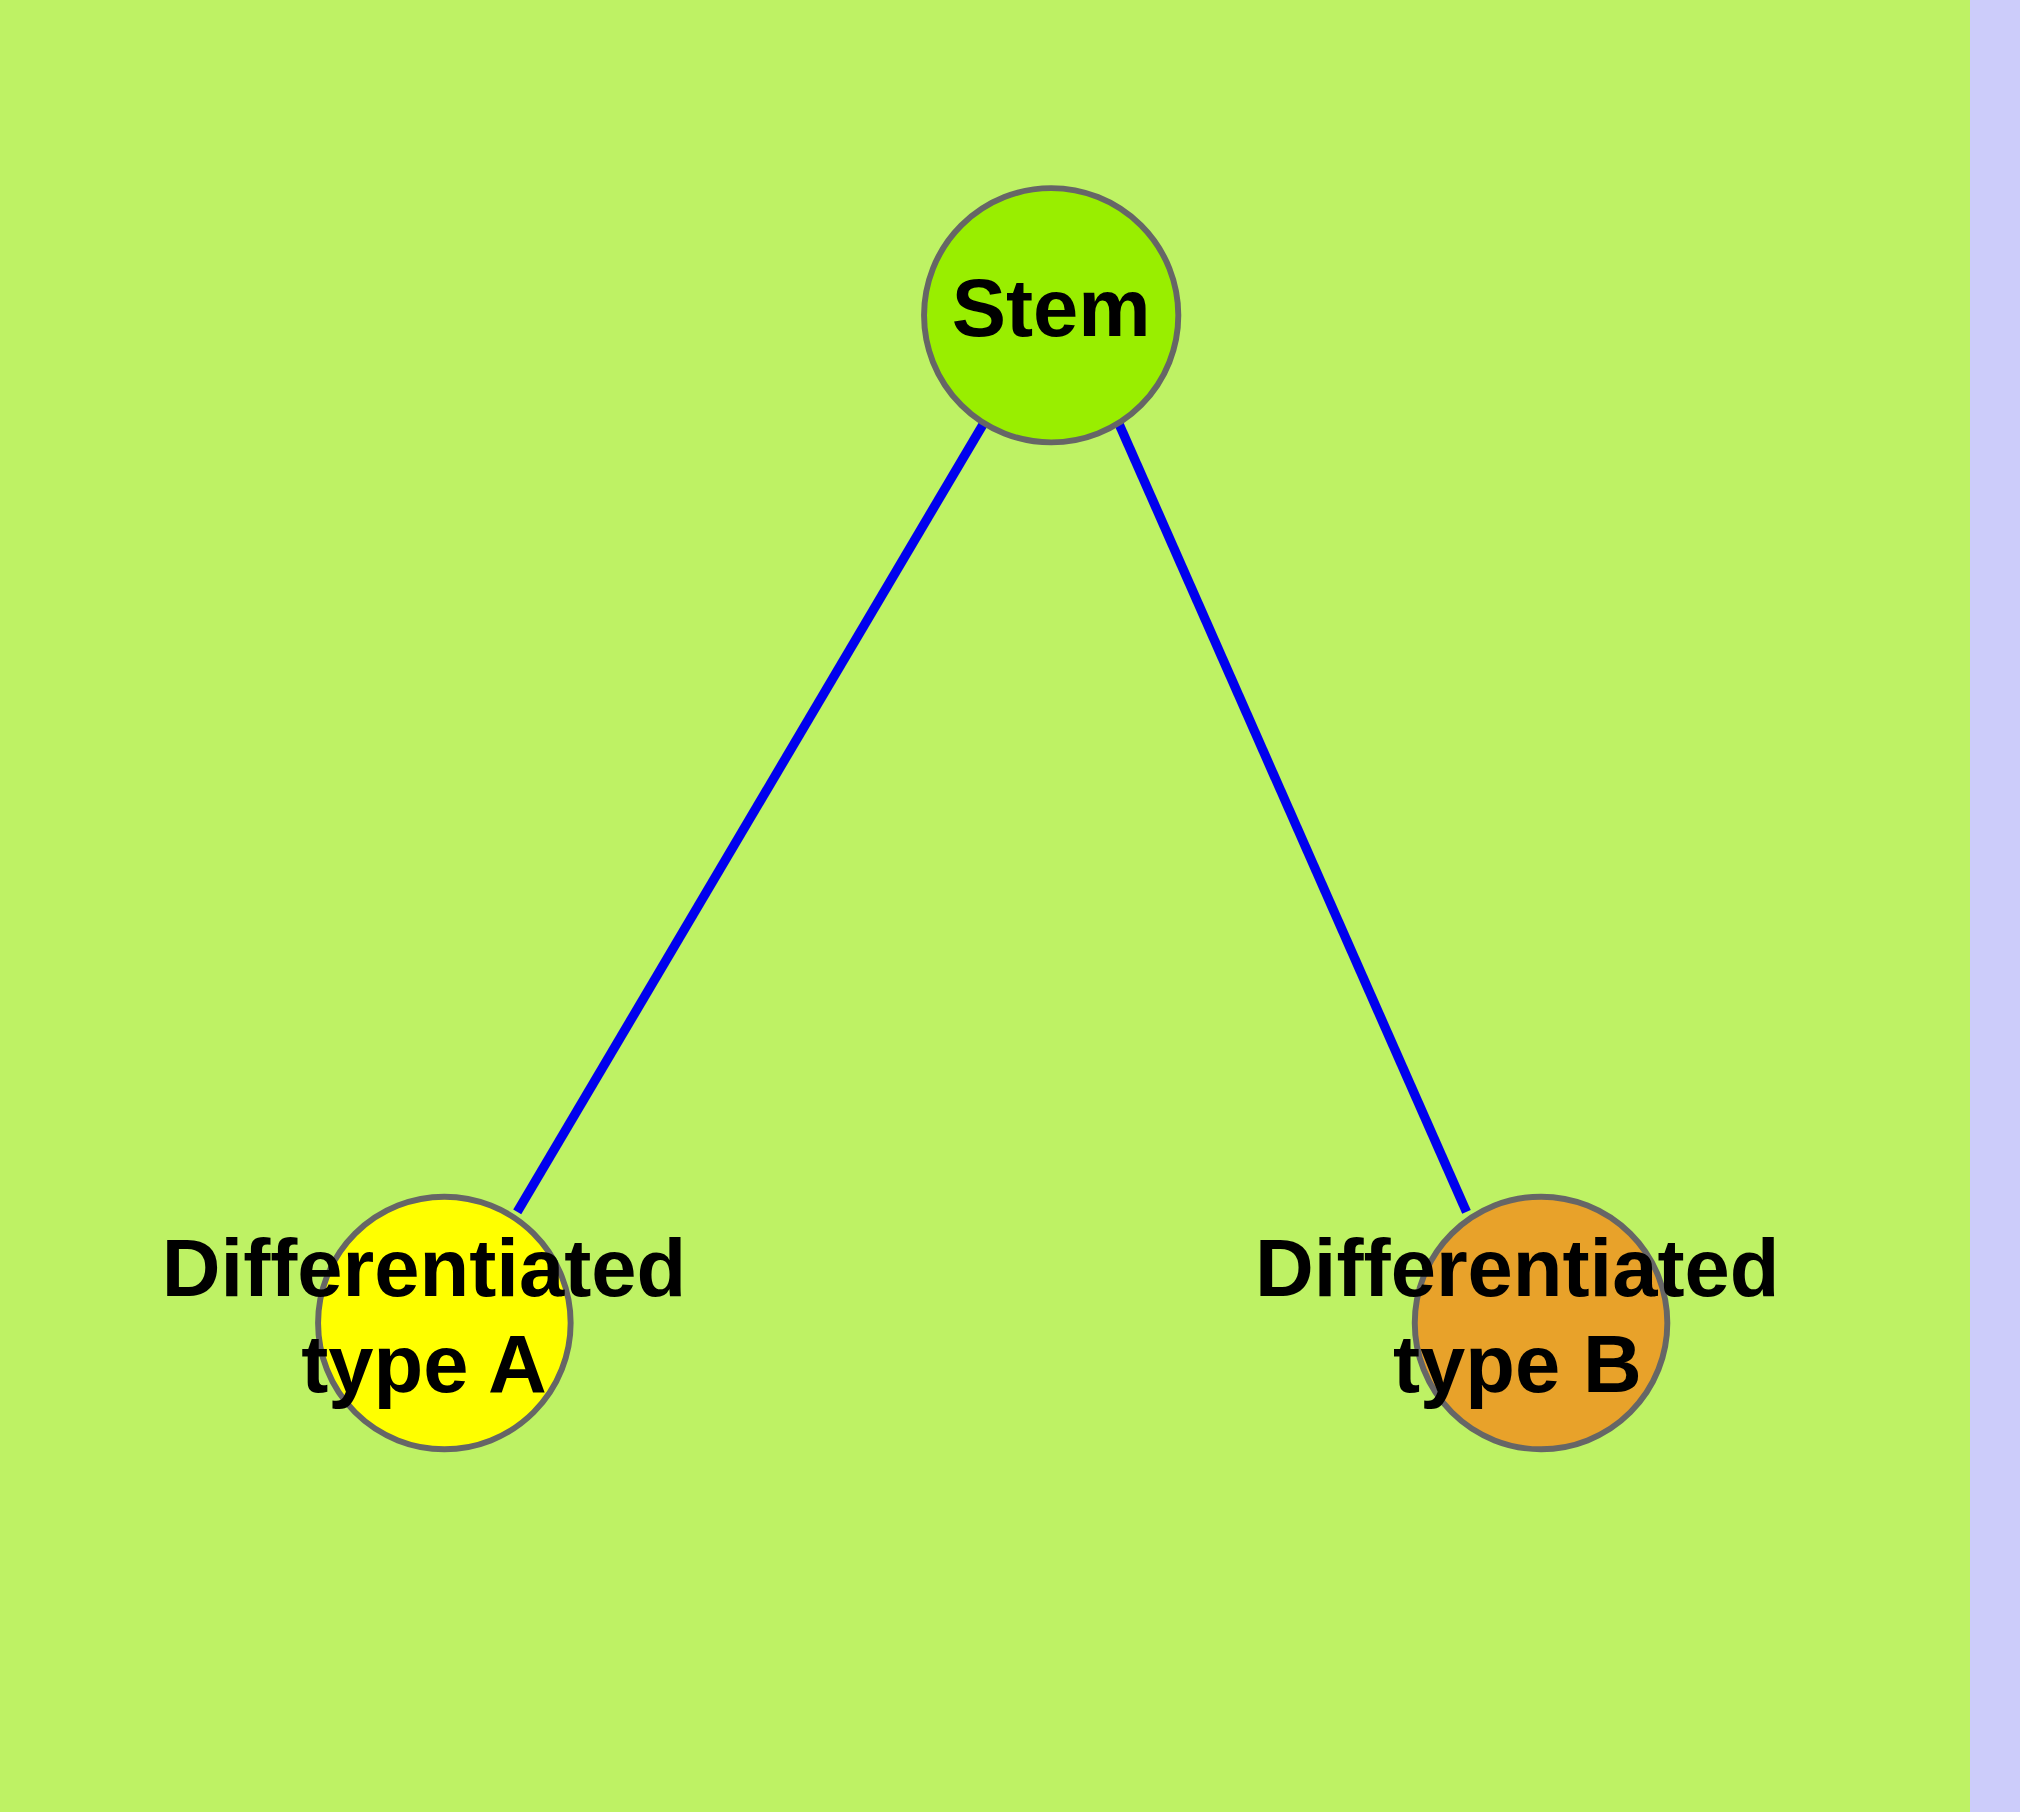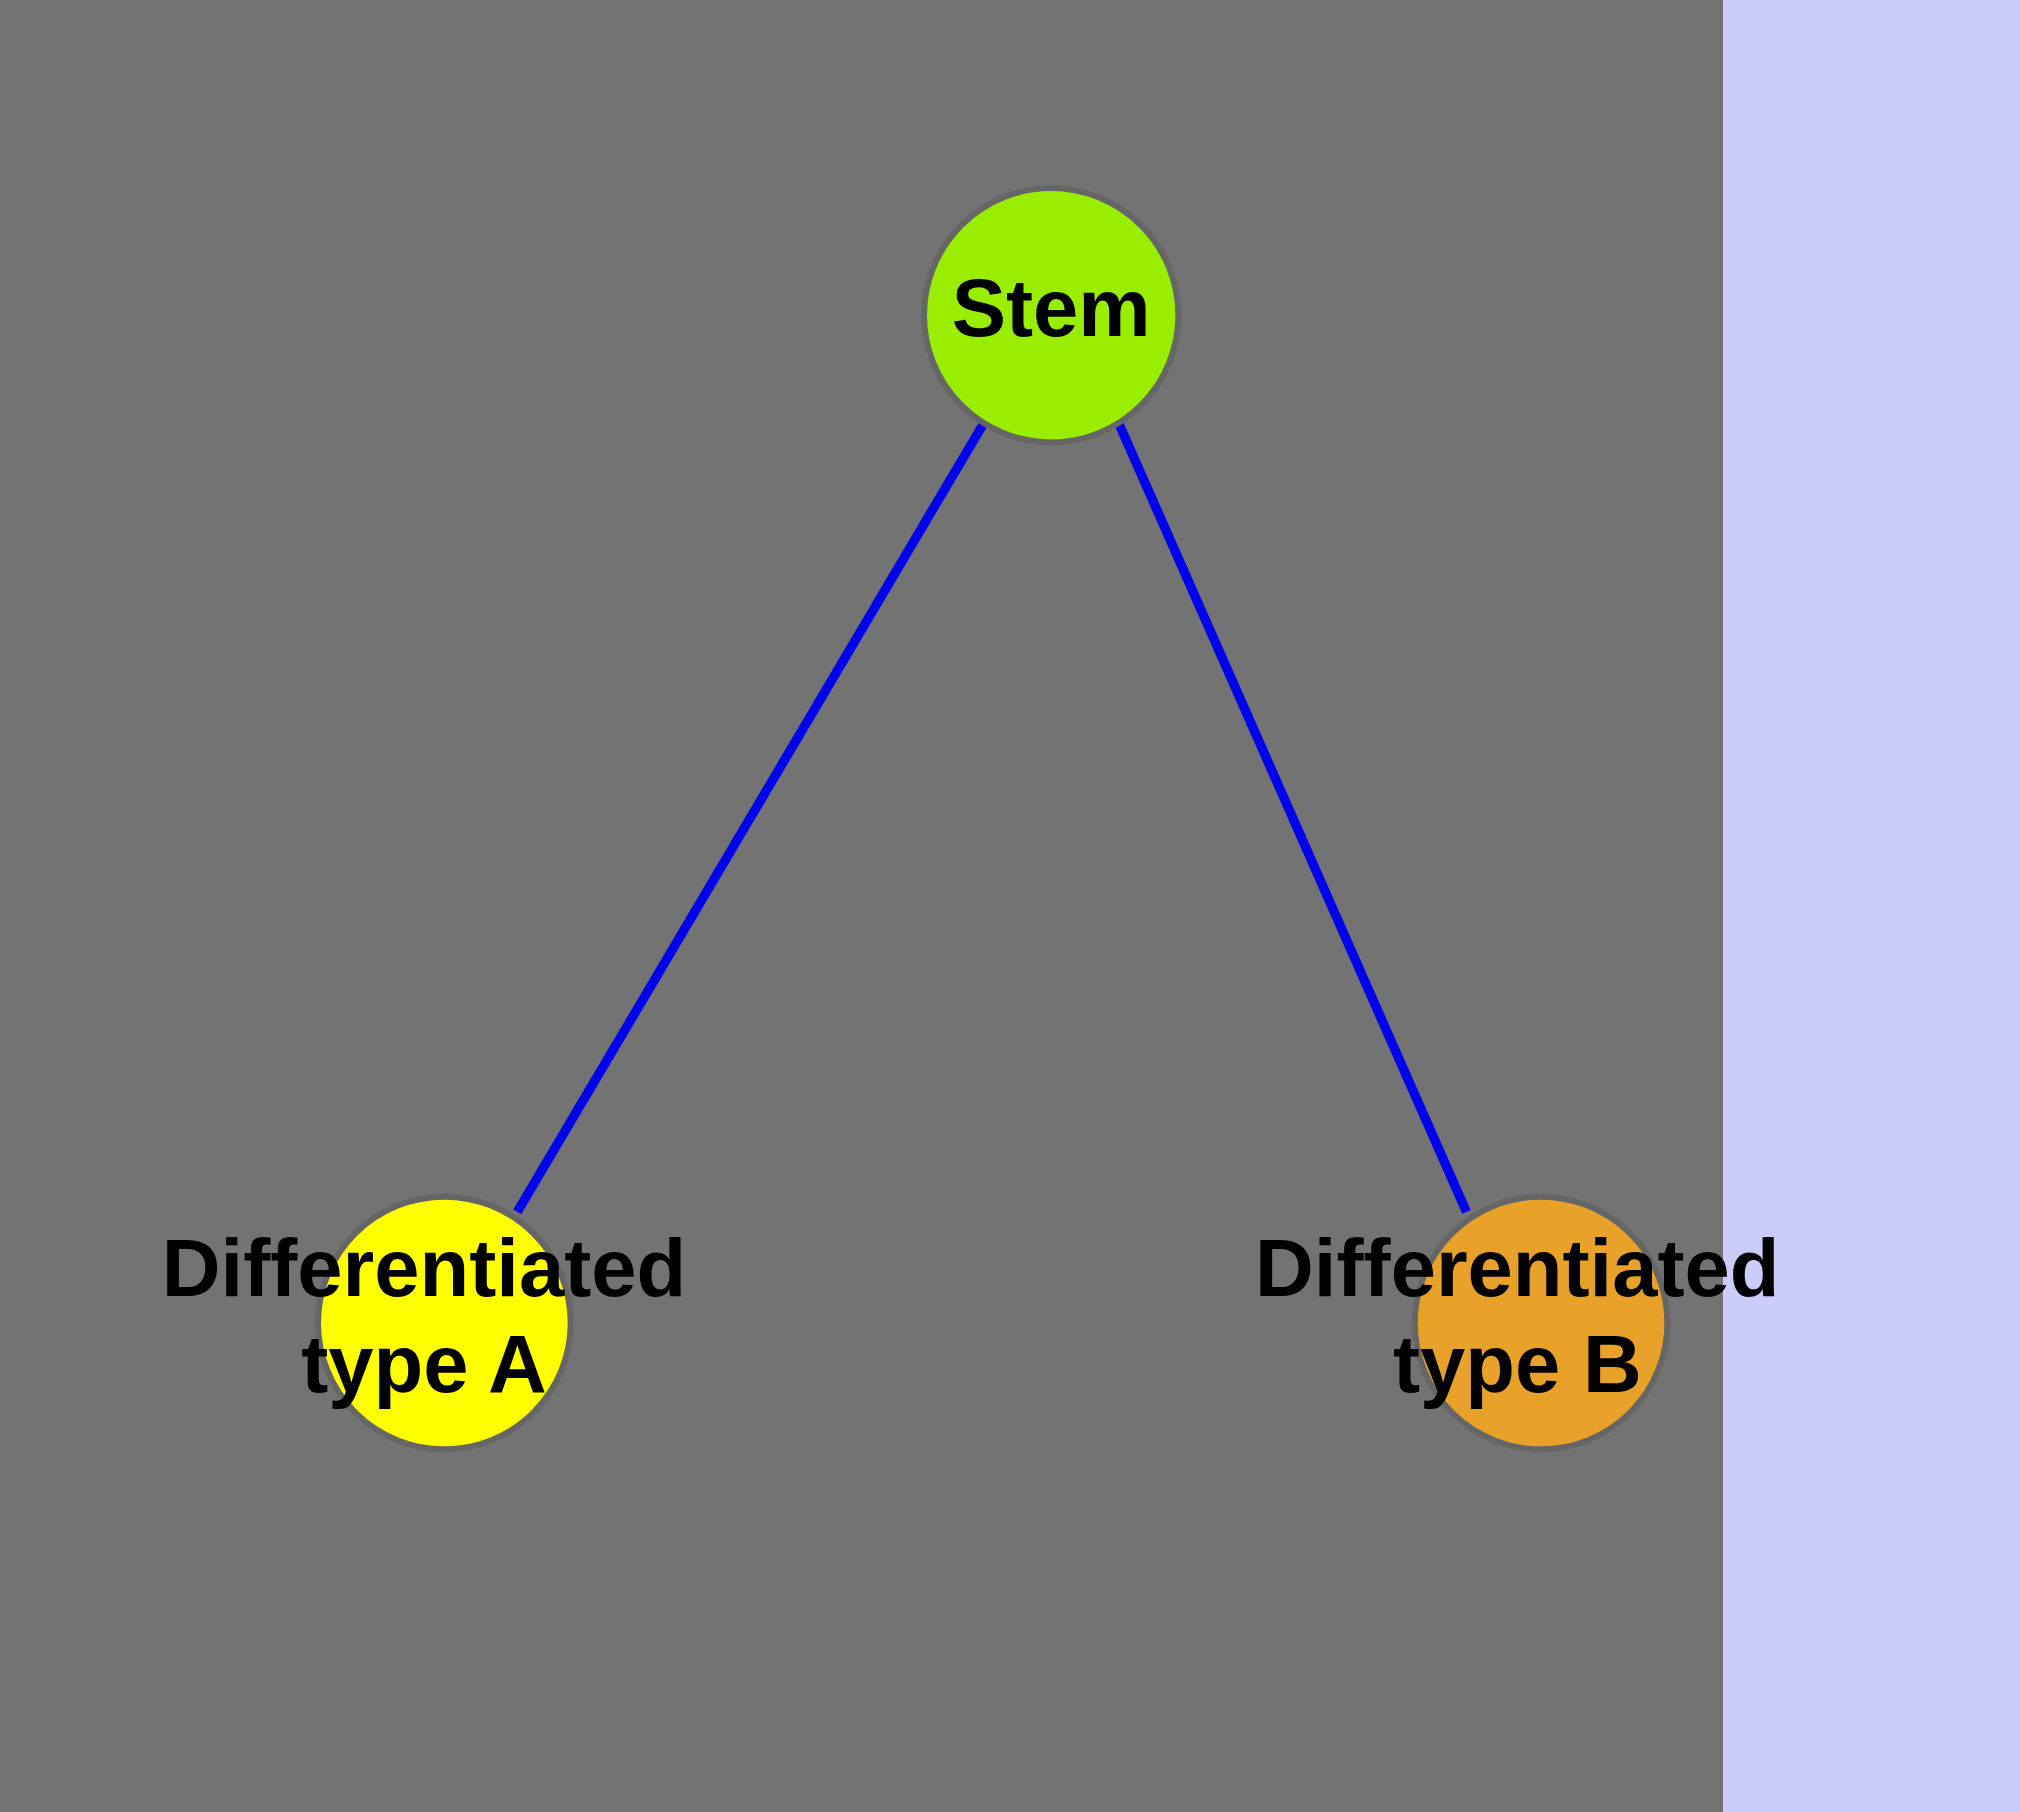--- a/index.html
+++ b/index.html
@@ -30,21 +30,21 @@
   .node-label {
     font-family: "Liberation Sans", sans-serif;
     font-weight: bold;
     fill: #000000;
     dominant-baseline: middle;
   }
 </style>
 </head>
 <body style="background: rgb(204, 204, 250);">
 
-<div id="canvas" style="background: #737373; width: 1723px; height: 1812px;">
+<div id="canvas" style="background: #bef264; width: 1970px; height: 1812px;">
   <svg id="graph-svg" viewBox="0 0 2384 2138" xmlns="http://www.w3.org/2000/svg">
 
     <g>
       <line id="edge-0" x1="1160" y1="500" x2="610" y2="1430" stroke="#0000ee" stroke-width="11" stroke-linecap="butt"></line>
       <line id="edge-1" x1="1320" y1="500" x2="1730" y2="1430" stroke="#0000ee" stroke-width="11" stroke-linecap="butt"></line>
     </g>
 
     <g>
 
       <g>

